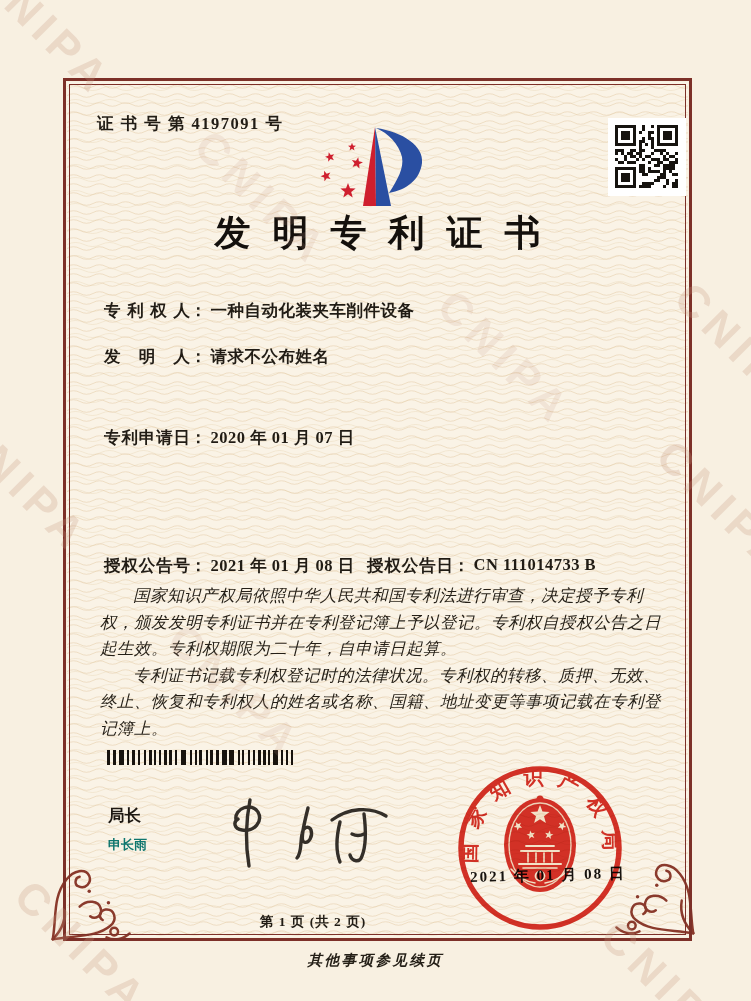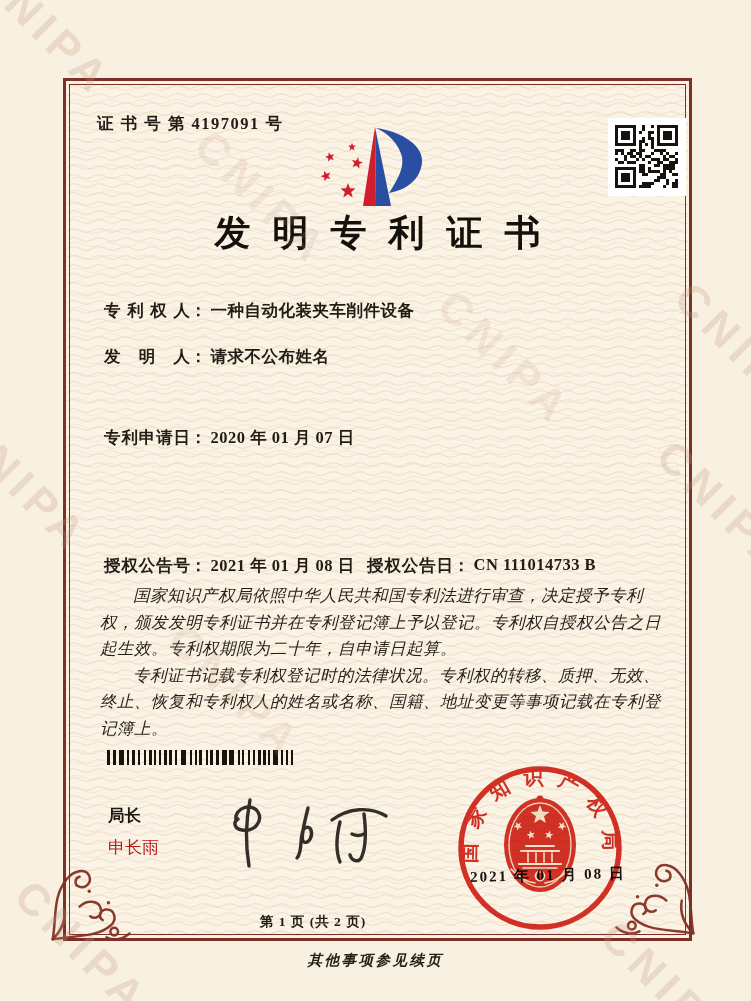--- a/index.html
+++ b/index.html
@@ -57,21 +57,21 @@
     position:absolute;left:100px;top:583px;width:566px;
     font-size:16.5px;font-style:italic;line-height:26.5px;
     letter-spacing:0.5px;color:#241f17;
   }
   .paras p{margin:0;text-indent:2em;}
   
   .barcode{position:absolute;left:107px;top:750px;width:194px;height:15px;white-space:nowrap;overflow:hidden;}
   .barcode i{display:inline-block;height:100%;background:#18130e;}
   
   .signer-title{position:absolute;left:108px;top:805px;font-size:16.5px;font-weight:600;color:#1d1812;}
-  .signer-name{position:absolute;left:108px;top:836px;font-size:17px;font-weight:400;color:#b91c1c;}
+  .signer-name{position:absolute;left:108px;top:836px;font-size:13px;font-weight:700;color:#0f766e;}
   .signature{position:absolute;left:212px;top:786px;}
   .seal{position:absolute;left:455px;top:763px;mix-blend-mode:multiply;opacity:0.95;}
   .seal-date{
     position:absolute;left:460px;top:866px;width:176px;text-align:center;
     font-size:15px;font-weight:700;letter-spacing:2px;color:#171310;
     transform:rotate(-1.5deg);mix-blend-mode:multiply;
   }
   
   .page-info{
     position:absolute;left:63px;top:913px;width:500px;text-align:center;

